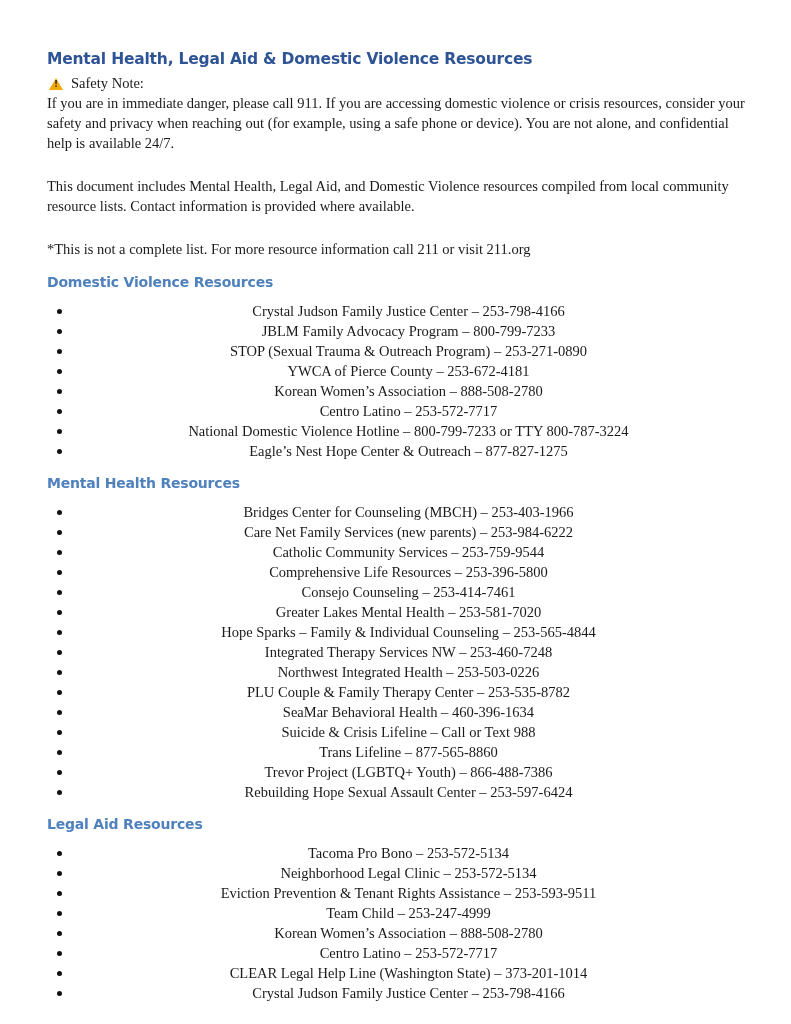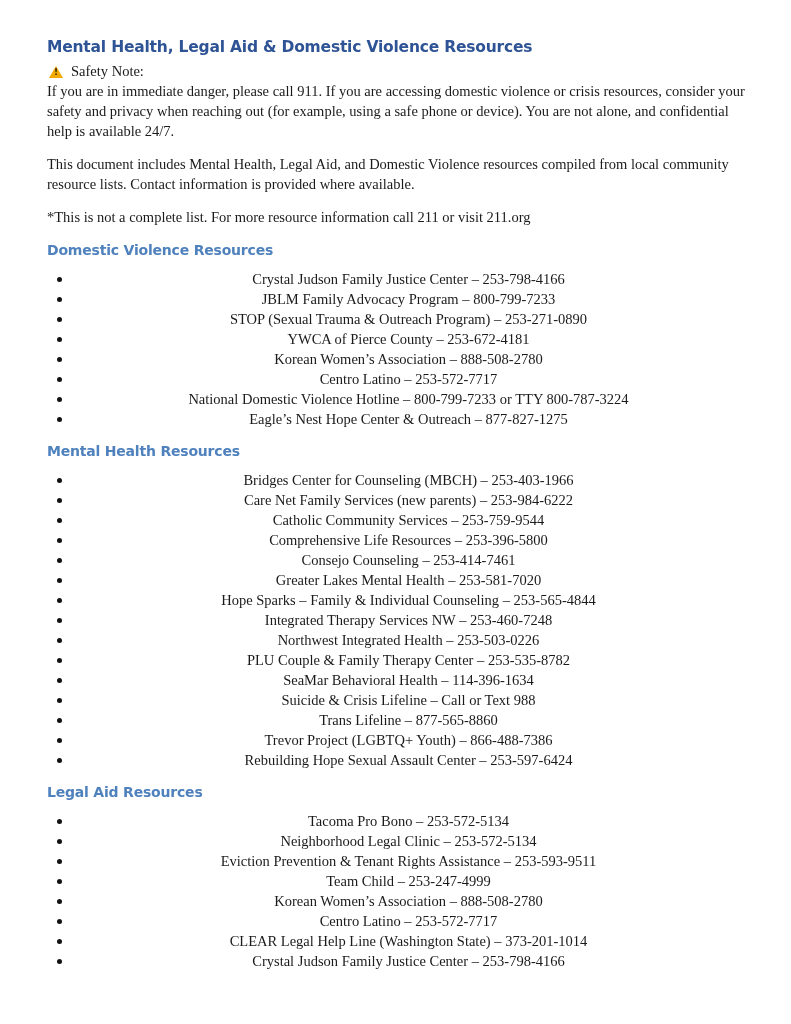--- a/index.html
+++ b/index.html
@@ -11,21 +11,21 @@
     width: 791px;
     height: 1024px;
     overflow: hidden;
     position: relative;
     font-family: "Liberation Serif", serif;
     color: #1a1a1a;
   }
   .page {
     position: absolute;
     left: 47px;
-    top: 36px;
+    top: 48px;
     width: 700px;
   }
   .doc-title {
     font-family: "DejaVu Sans", sans-serif;
     font-weight: bold;
     font-size: 15.5px;
     color: #2f5496;
     margin: 0 0 4px 0;
     letter-spacing: -0.2px;
     line-height: 22px;
@@ -56,21 +56,21 @@
     font-weight: bold;
     color: #3a2a00;
     line-height: 11px;
   }
   .para {
     font-size: 14.5px;
     line-height: 20px;
     margin: 0;
   }
   .para.gap {
-    margin-top: 13px;
+    margin-top: 23px;
   }
   .section-heading {
     font-family: "DejaVu Sans", sans-serif;
     font-weight: bold;
     font-size: 14px;
     color: #4f81bd;
     margin: 12px 0 2px 0;
     line-height: 20px;
     letter-spacing: -0.2px;
   }
@@ -136,21 +136,21 @@
           <li><span class="bullet"></span><span>Bridges Center for Counseling (MBCH) – 253-403-1966</span></li>
           <li><span class="bullet"></span><span>Care Net Family Services (new parents) – 253-984-6222</span></li>
           <li><span class="bullet"></span><span>Catholic Community Services – 253-759-9544</span></li>
           <li><span class="bullet"></span><span>Comprehensive Life Resources – 253-396-5800</span></li>
           <li><span class="bullet"></span><span>Consejo Counseling – 253-414-7461</span></li>
           <li><span class="bullet"></span><span>Greater Lakes Mental Health – 253-581-7020</span></li>
           <li><span class="bullet"></span><span>Hope Sparks – Family &amp; Individual Counseling – 253-565-4844</span></li>
           <li><span class="bullet"></span><span>Integrated Therapy Services NW – 253-460-7248</span></li>
           <li><span class="bullet"></span><span>Northwest Integrated Health – 253-503-0226</span></li>
           <li><span class="bullet"></span><span>PLU Couple &amp; Family Therapy Center – 253-535-8782</span></li>
-          <li><span class="bullet"></span><span>SeaMar Behavioral Health – 114-396-1634</span></li>
+          <li><span class="bullet"></span><span>SeaMar Behavioral Health – 460-396-1634</span></li>
           <li><span class="bullet"></span><span>Suicide &amp; Crisis Lifeline – Call or Text 988</span></li>
           <li><span class="bullet"></span><span>Trans Lifeline – 877-565-8860</span></li>
           <li><span class="bullet"></span><span>Trevor Project (LGBTQ+ Youth) – 866-488-7386</span></li>
           <li><span class="bullet"></span><span>Rebuilding Hope Sexual Assault Center – 253-597-6424</span></li>
         </ul>
       </div>
       <div>
         <h2 class="section-heading">Legal Aid Resources</h2>
         <ul class="res-list">
           <li><span class="bullet"></span><span>Tacoma Pro Bono – 253-572-5134</span></li>

